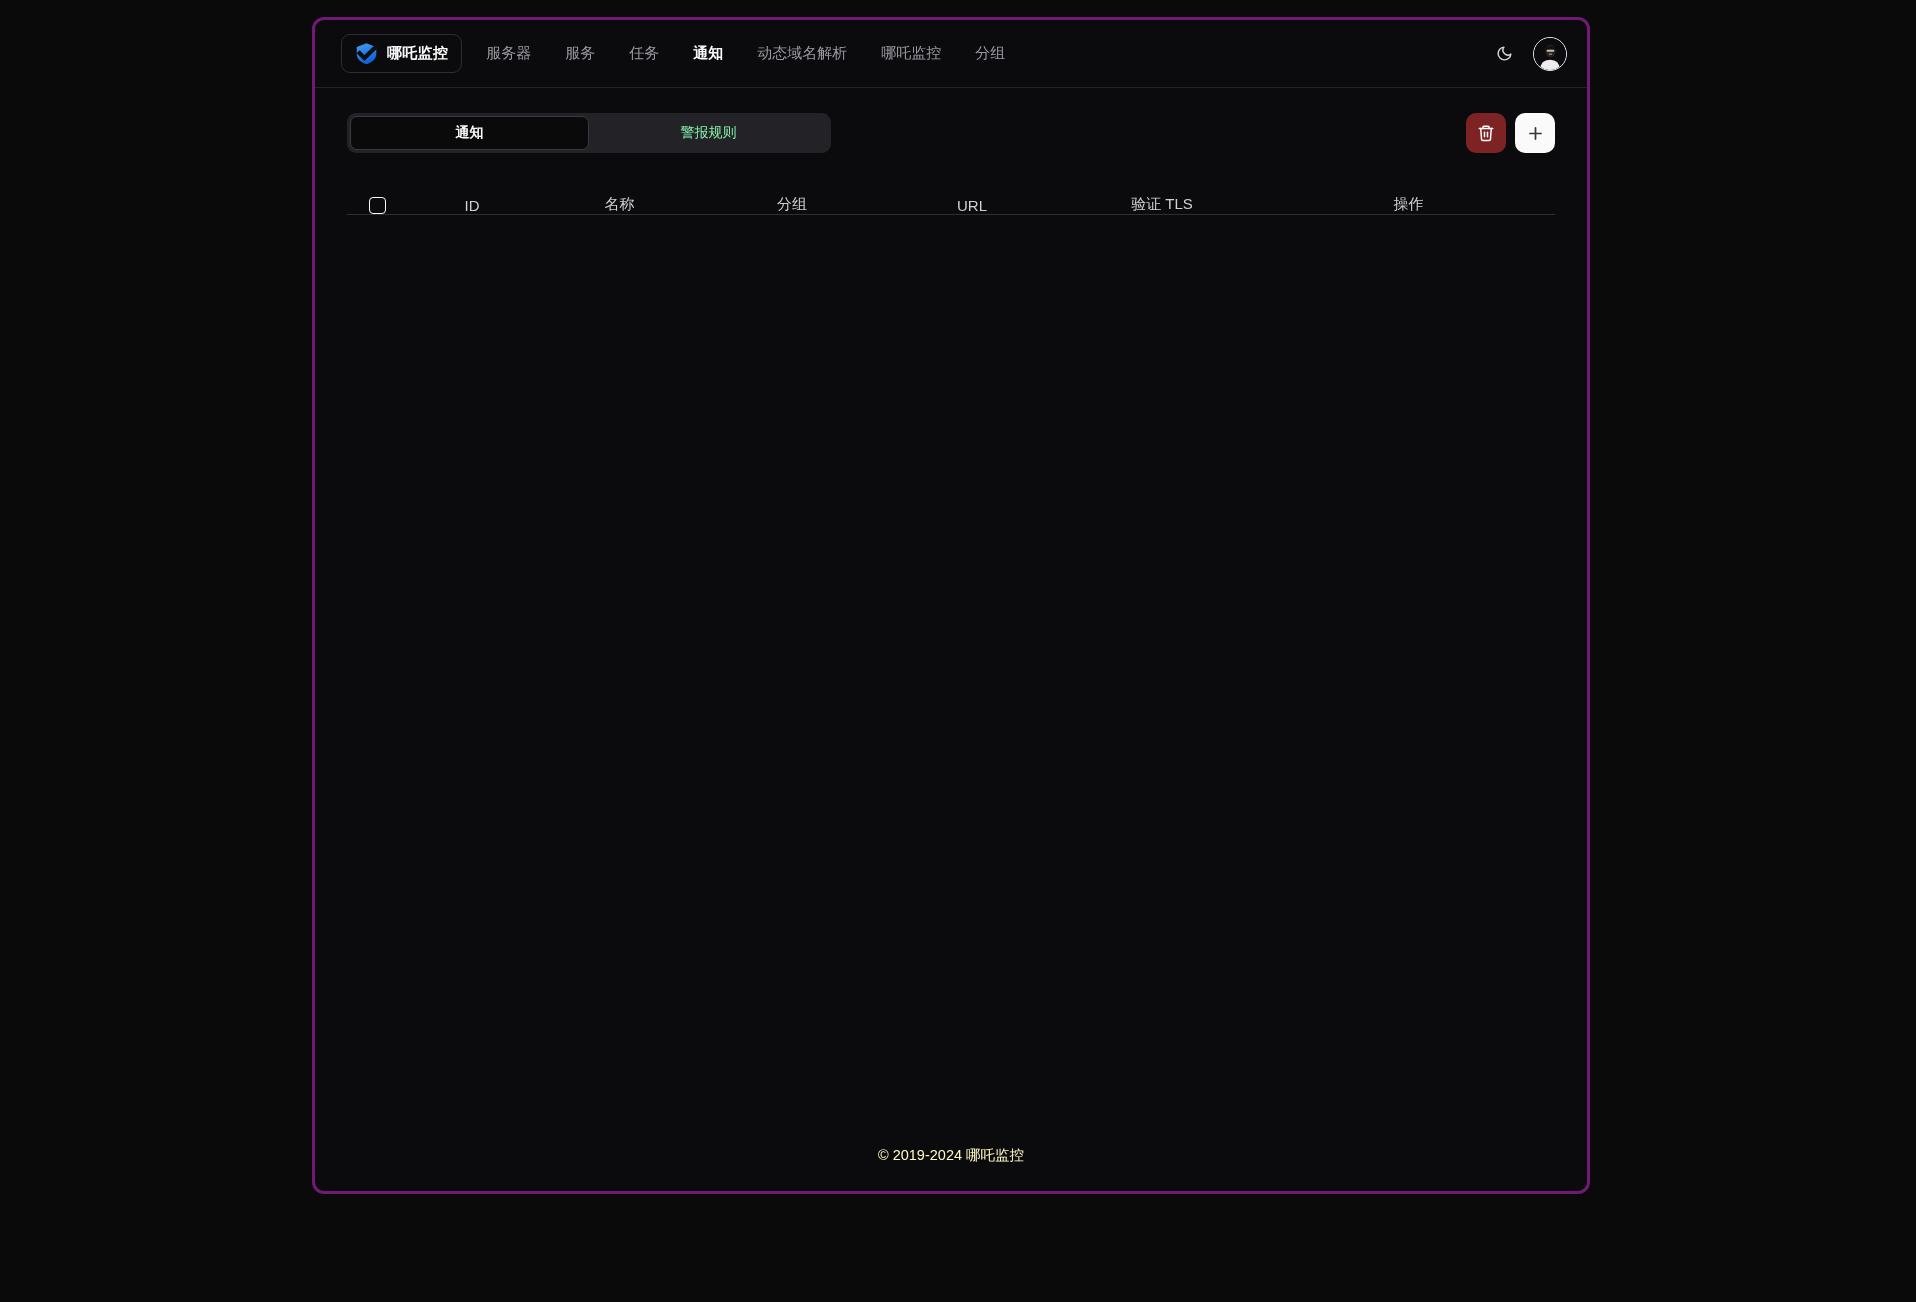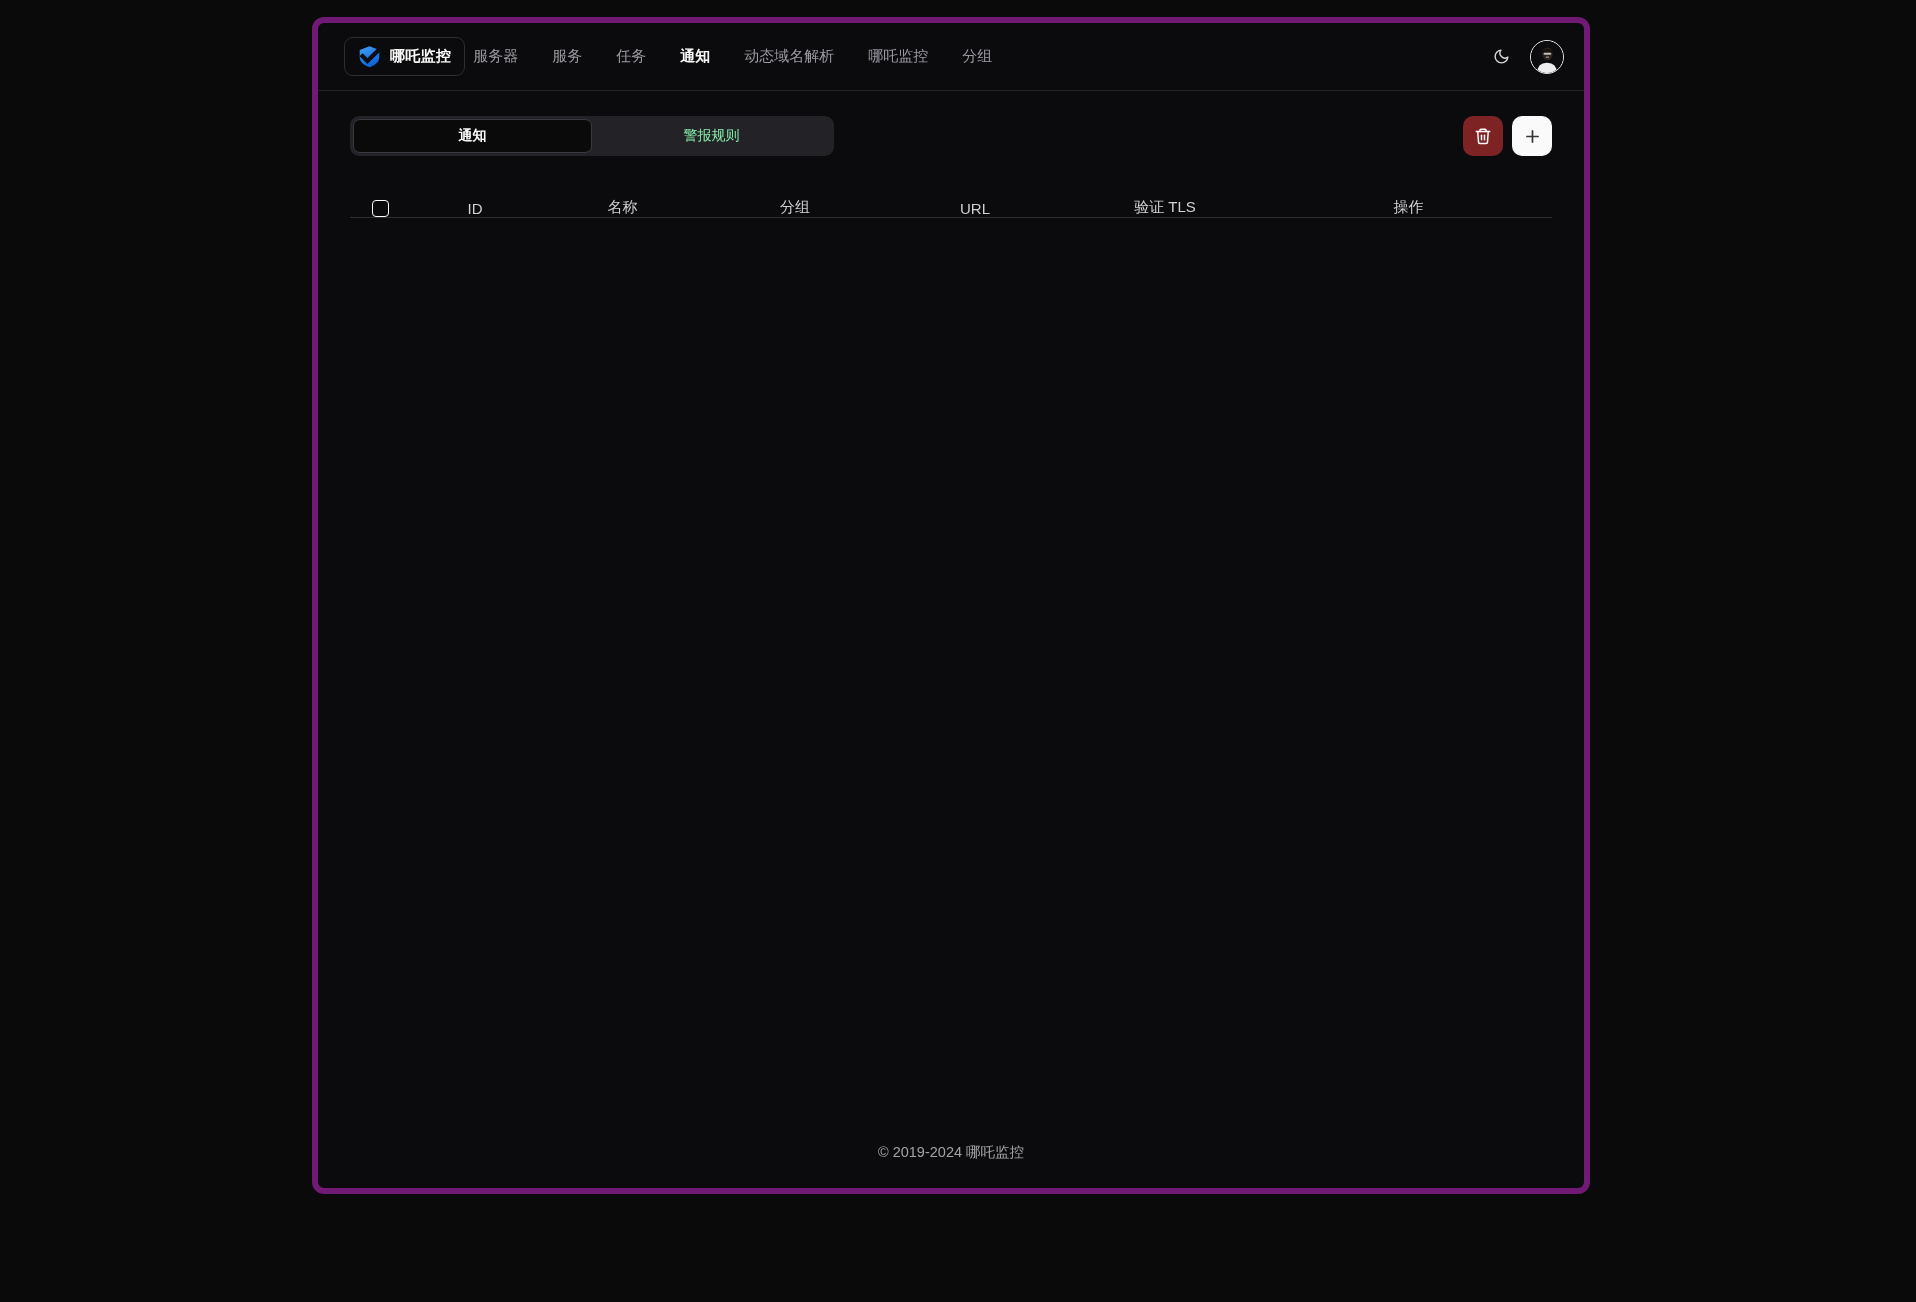--- a/index.html
+++ b/index.html
@@ -8,40 +8,40 @@
     background:#0a0a0a;
     font-family:"Liberation Sans","DejaVu Sans",sans-serif;
     position:relative;
     overflow:hidden;
     color:#fafafa;
   }
   .panel {
     position:absolute; left:312px; top:17px;
     width:1278px; height:1177px;
     background:#0b0b0d;
-    border:6px solid #701a75;
+    border:3px solid #701a75;
     border-radius:12px;
   }
   
   .navbar {
     height:68px;
     display:flex; align-items:center;
     padding:0 20px 0 26px;
     border-bottom:1px solid #222227;
   }
   .logo-btn {
     display:flex; align-items:center; gap:9px;
     padding:7px 13px;
     border:1px solid #2e2e33;
     border-radius:9px;
     background:transparent;
     cursor:pointer;
   }
   .logo-btn .brand-text { font-size:15px; font-weight:700; color:#fafafa; letter-spacing:.3px; }
-  .nav-links { display:flex; align-items:center; gap:34px; margin-left:8px; }
+  .nav-links { display:flex; align-items:center; gap:34px; margin-left:24px; }
   .nav-link { font-size:15px; color:#9a9aa3; cursor:pointer; white-space:nowrap; }
   .nav-link.active { color:#fafafa; font-weight:700; }
   .nav-right { margin-left:auto; display:flex; align-items:center; gap:12px; }
   .icon-ghost-btn {
     width:34px; height:34px; display:flex; align-items:center; justify-content:center;
     background:transparent; border:none; cursor:pointer; border-radius:8px;
   }
   .avatar {
     width:34px; height:34px; border-radius:50%;
     border:1.5px solid #e6e6ea;
@@ -93,21 +93,21 @@
     border:1.5px solid #fafafa; border-radius:4px;
     background:transparent; cursor:pointer;
   }
   .empty-state {
     margin-top:37px; text-align:center;
     font-size:14.5px; font-weight:700; color:#f4f4f5;
   }
   
   .footer {
     position:absolute; left:0; right:0; bottom:26px;
-    text-align:center; font-size:14.5px; color:#a3a3a3;
+    text-align:center; font-size:14.5px; color:#fef9c3;
   }
 </style>
 </head>
 <body>
 
 <div class="panel">
 
   <div class="navbar">
     <div class="logo-btn">
       <span style="display:flex;">

